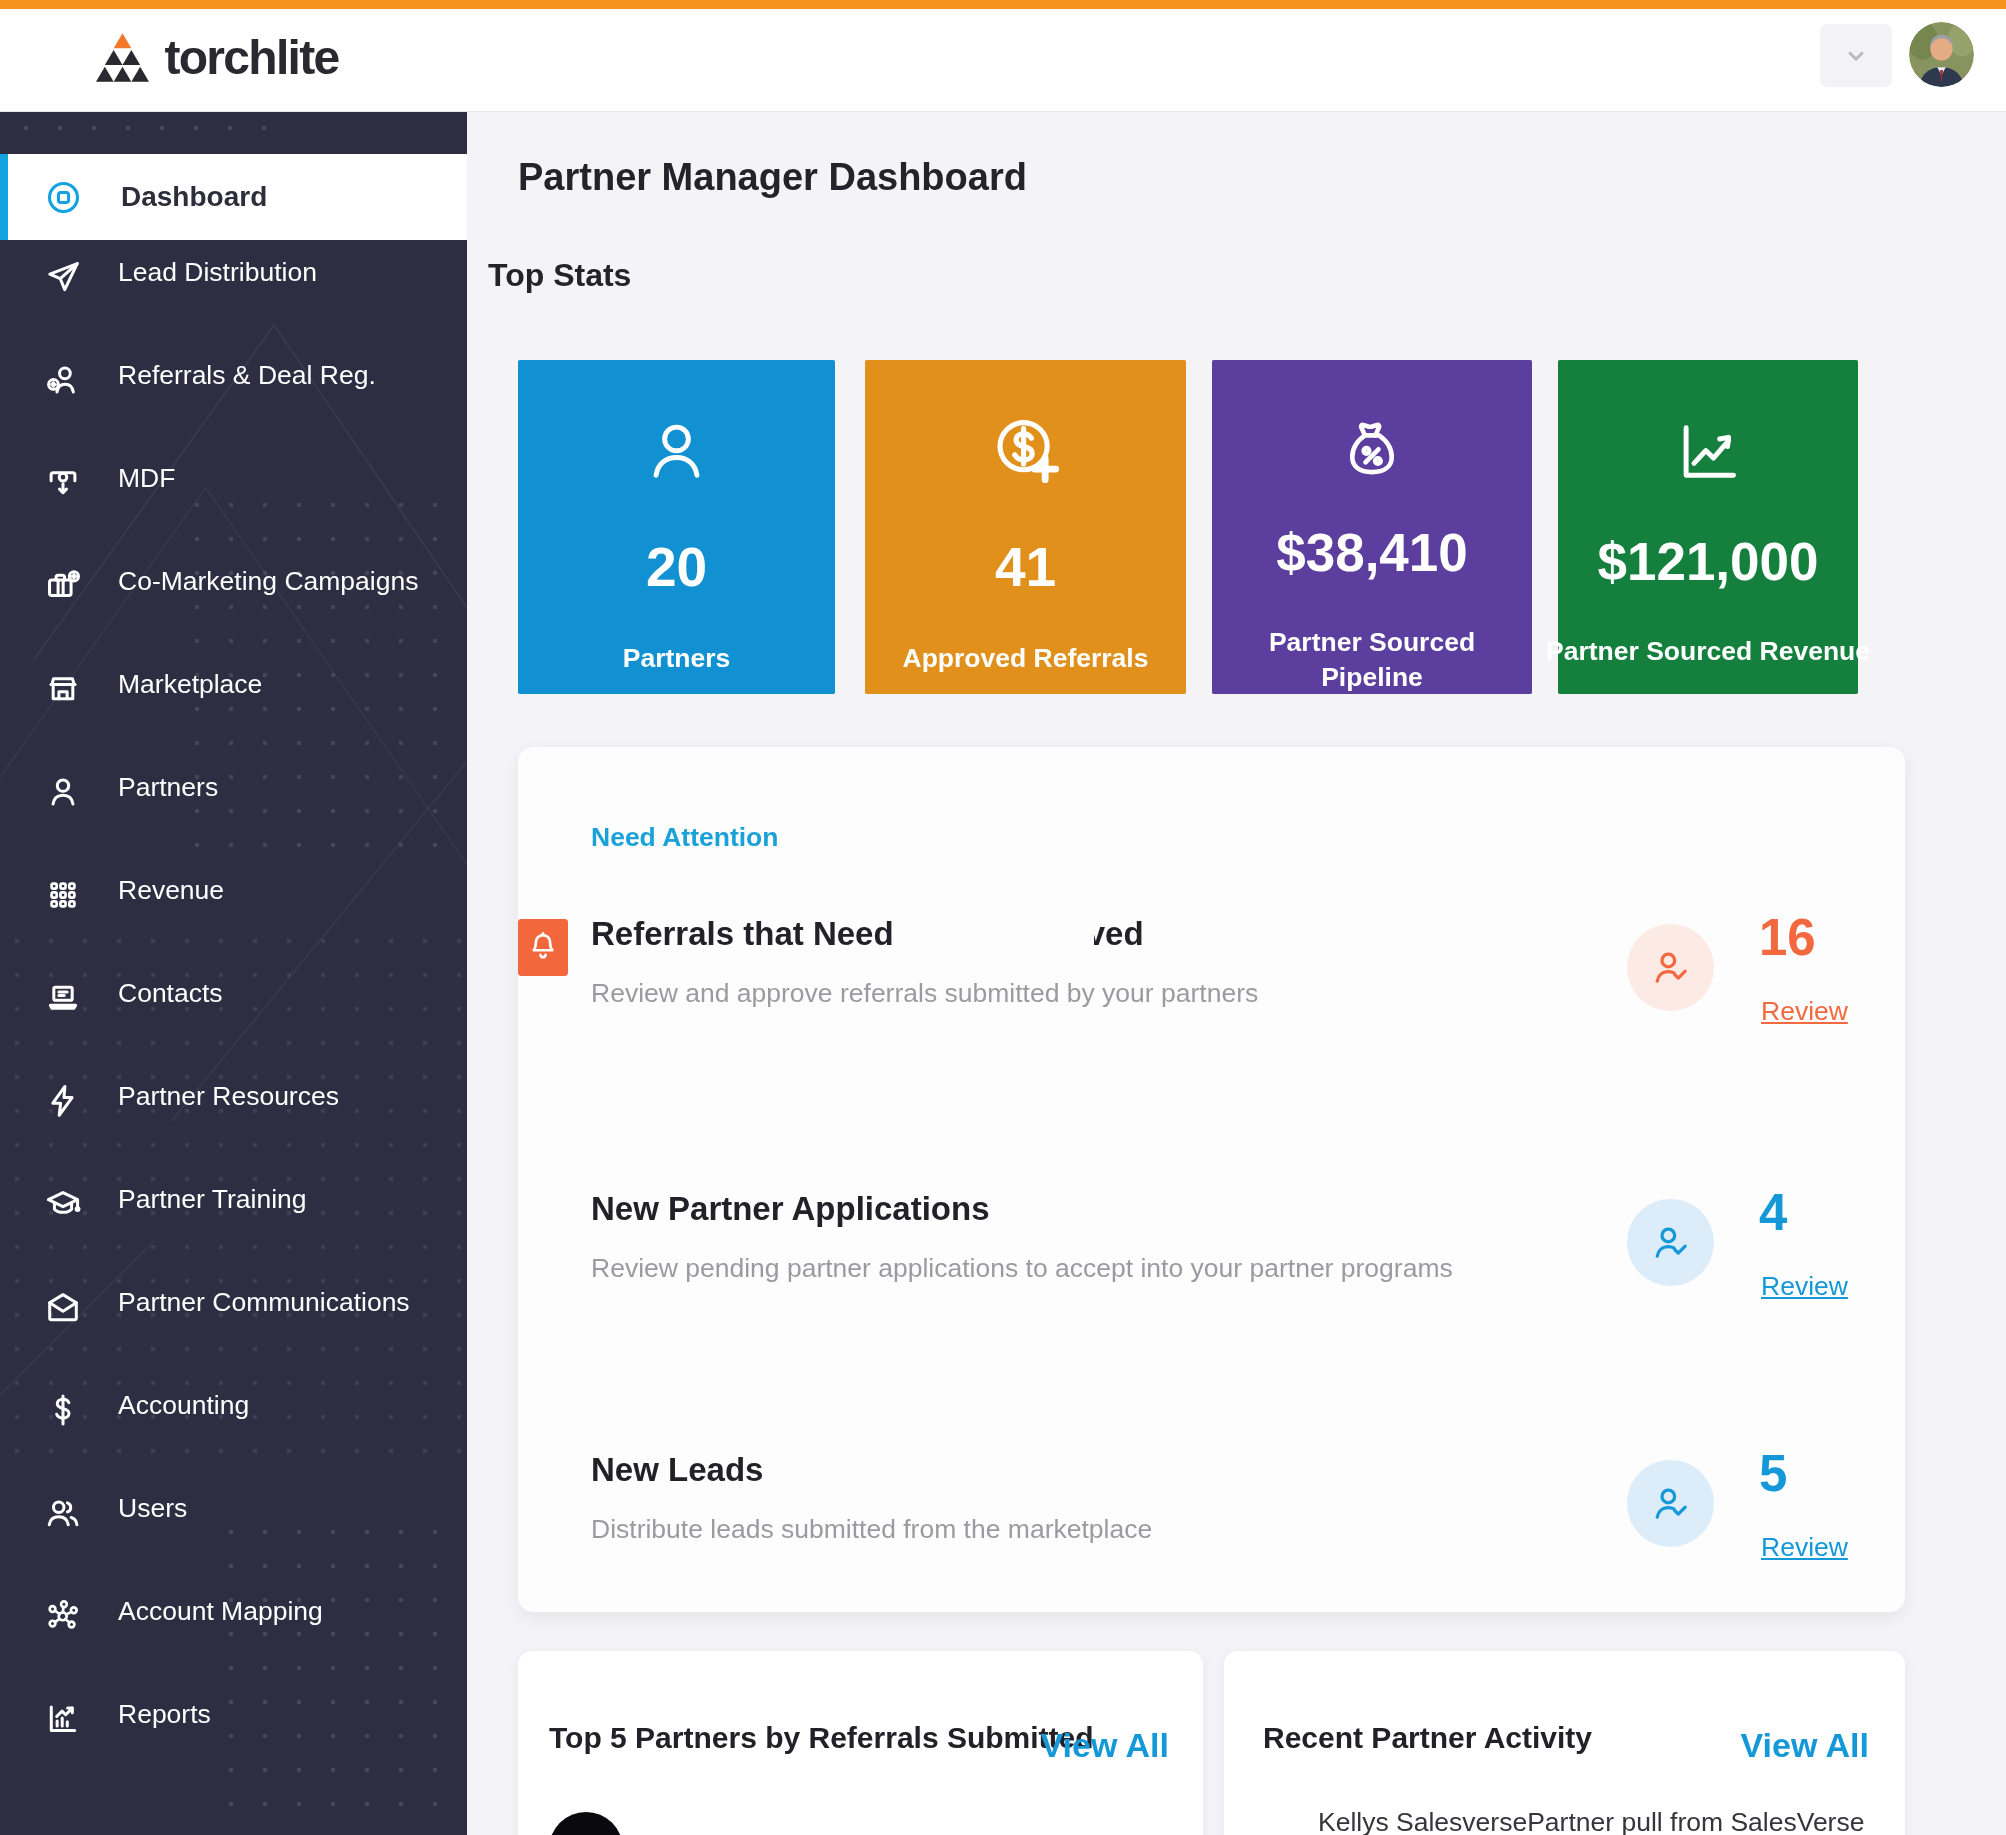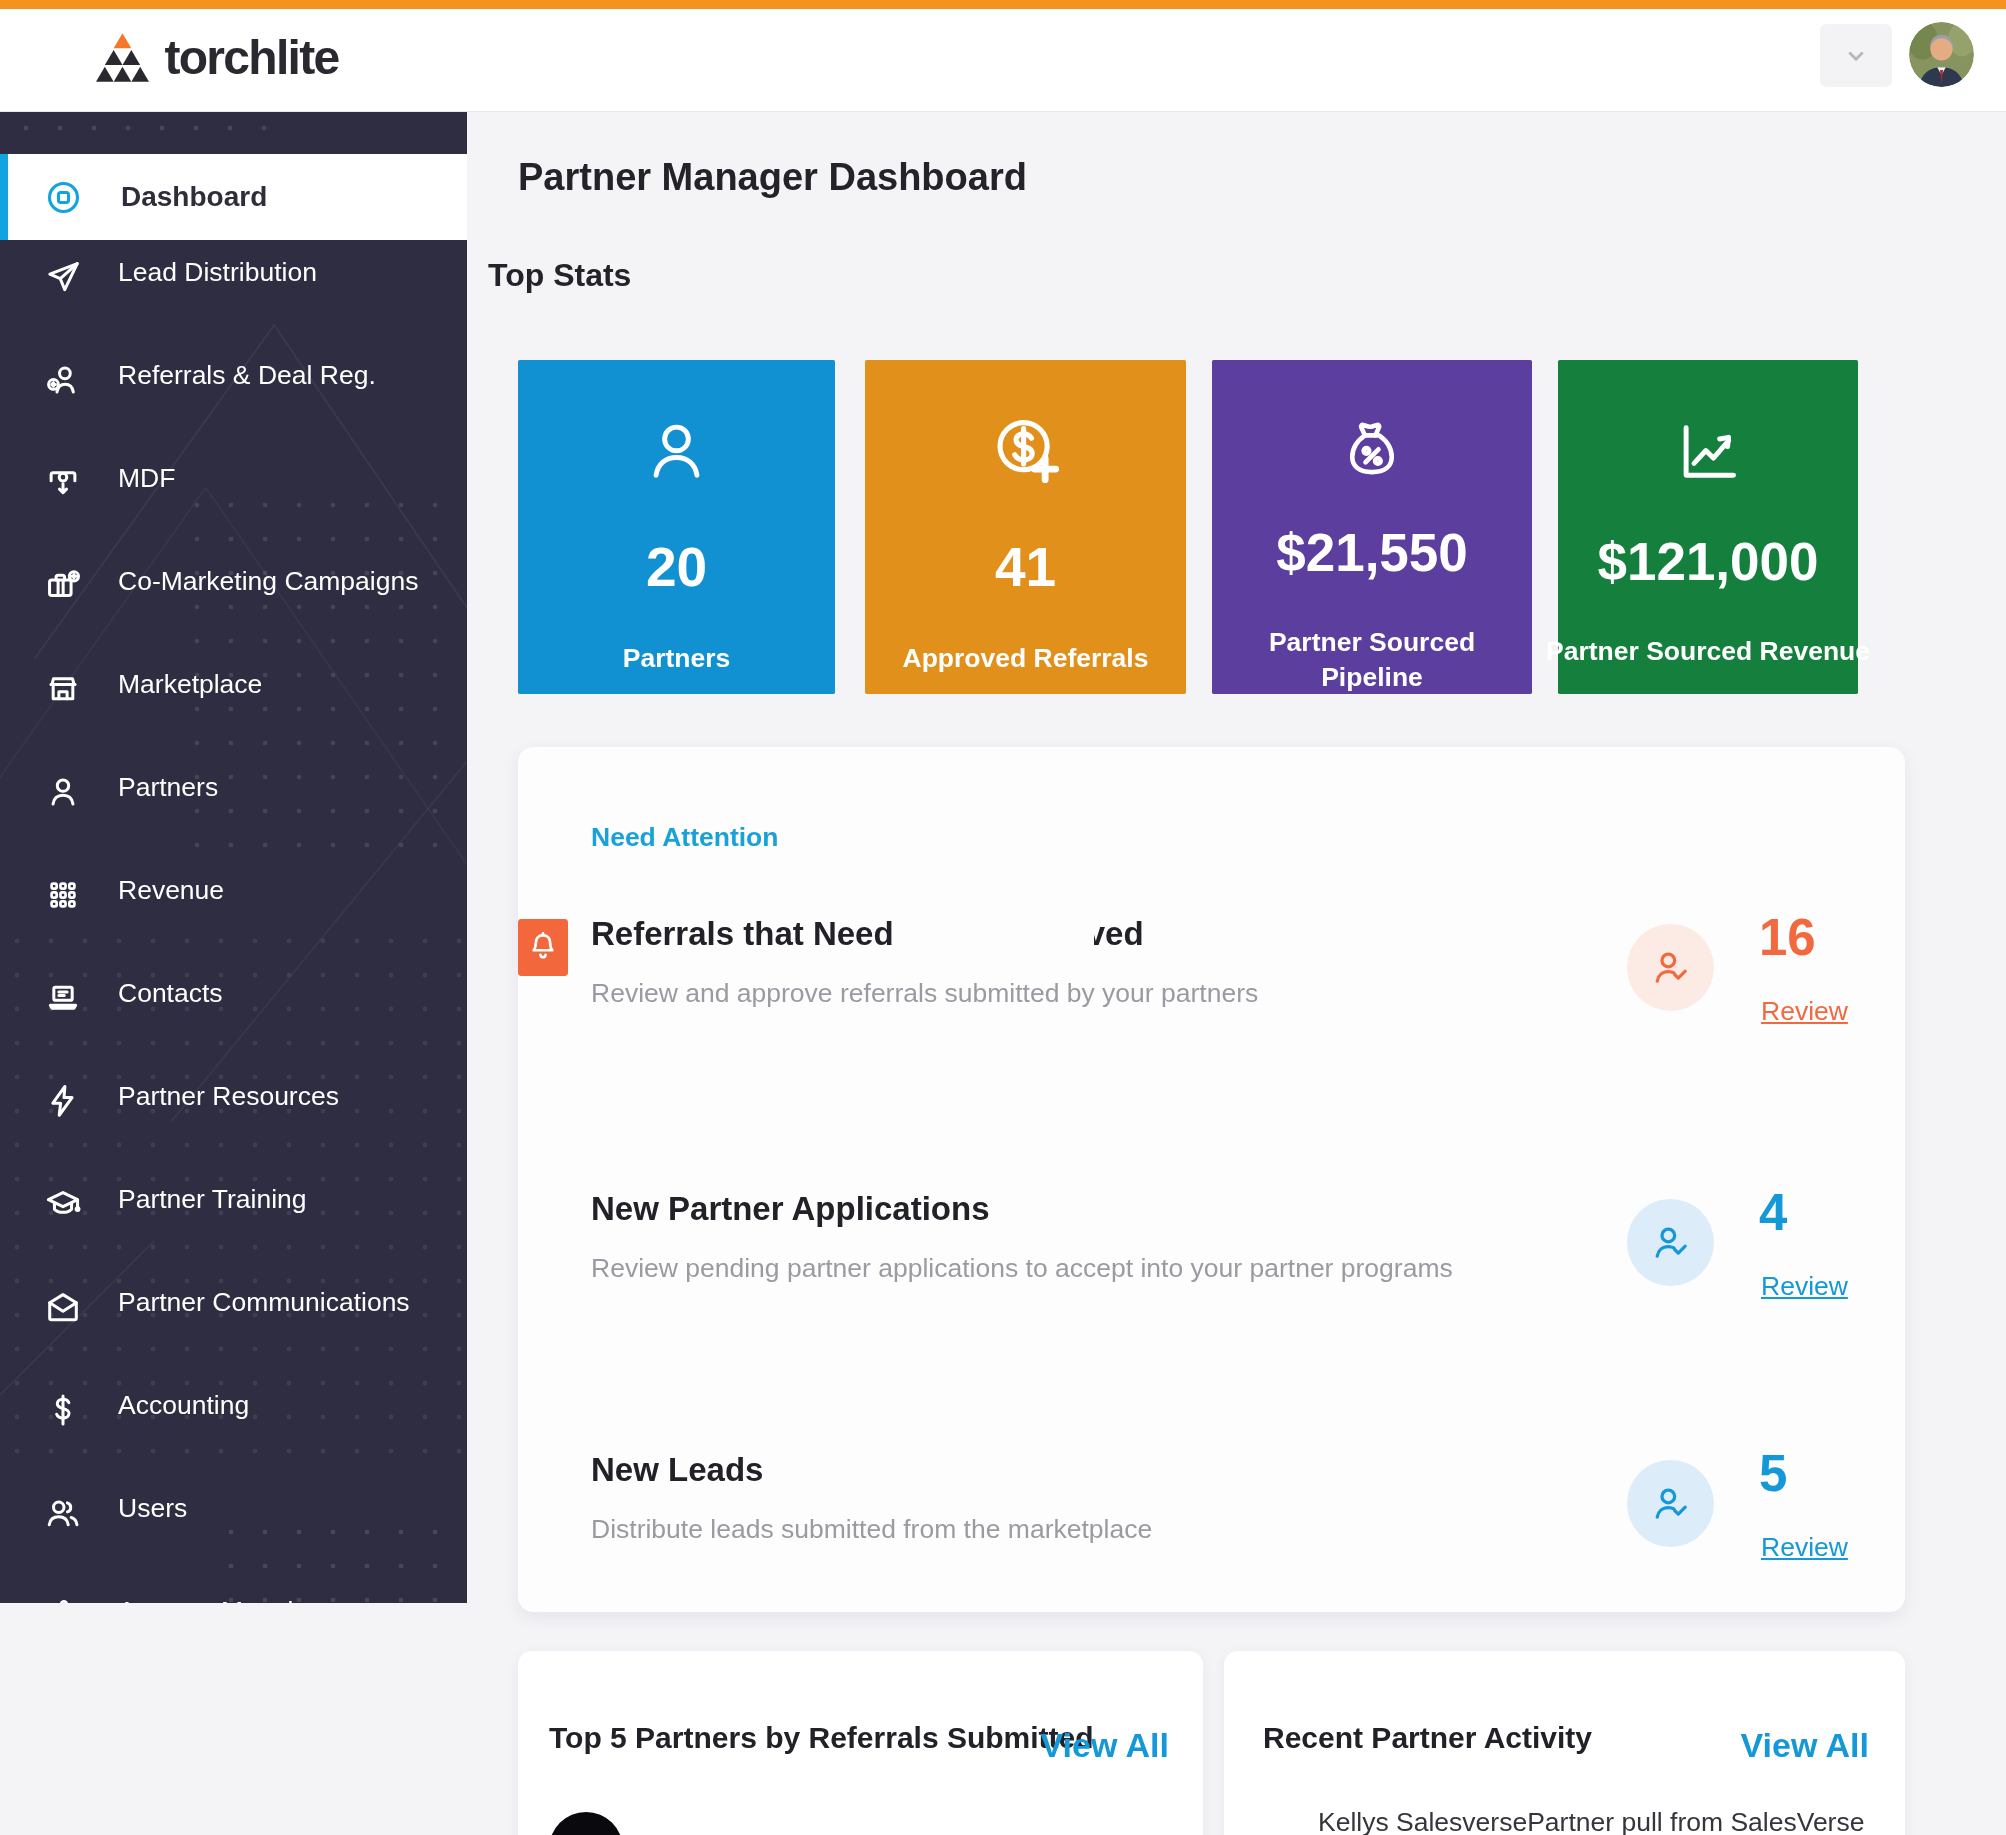--- a/index.html
+++ b/index.html
@@ -10,21 +10,21 @@
   .topstrip{position:absolute;left:0;top:0;width:2007px;height:8.6px;background:#f6921e;z-index:40;}
   .header{position:absolute;left:0;top:0;width:2007px;height:111px;background:#ffffff;
           border-bottom:0.9px solid #eae8ee;z-index:30;}
   .logo{position:absolute;left:96px;top:26px;height:62px;display:flex;align-items:center;gap:15.4px;}
   .brand-text{font-size:48px;font-weight:800;letter-spacing:-1.7px;color:#2a2930;}
   .hdr-chevron-btn{position:absolute;left:1820px;top:24px;width:72px;height:63px;background:#f3f2f4;
           border-radius:6.8px;display:flex;align-items:center;justify-content:center;color:#b7b7be;}
   .hdr-avatar{position:absolute;left:1909px;top:22px;width:65px;height:65px;border-radius:50%;overflow:hidden;}
 
   
-  .sidebar{position:absolute;left:0;top:111px;width:467px;height:1492px;background:#2f2d42;overflow:hidden;z-index:10;}
+  .sidebar{position:absolute;left:0;top:111px;width:467px;height:1724px;background:#2f2d42;overflow:hidden;z-index:10;}
   .sb-dots{position:absolute;background-image:radial-gradient(rgba(255,255,255,.15) 2.1px,transparent 2.6px);
            background-size:34px 34px;pointer-events:none;}
   .sb-d0{left:8.6px;top:0;width:283px;height:60px;opacity:.8;}
   .sb-d1{left:180px;top:377px;width:287px;height:377px;opacity:.75;}
   .sb-d2{left:0;top:813px;width:467px;height:548px;opacity:.55;}
   .sb-d3{left:214px;top:1404px;width:253px;height:320px;opacity:.8;}
   .sb-tri{position:absolute;left:0;top:0;pointer-events:none;}
 
   .nav-active{position:absolute;left:0;top:43px;width:467px;height:86px;background:#ffffff;
               border-left:8.6px solid #12a3e0;display:flex;align-items:center;box-sizing:border-box;}
@@ -341,21 +341,21 @@
     <div class="stat-card stat-c2">
       <span class="stat-ic">
         <svg width="74" height="74" viewBox="0 0 24 24" fill="none" stroke="#fff" stroke-width="1.5" stroke-linecap="round" stroke-linejoin="round">
             <path d="M9.7 7.6h4.6c2.7 1.9 4.1 4.5 4.1 7 0 3-2.2 4.9-6.4 4.9s-6.4-1.9-6.4-4.9c0-2.5 1.4-5.1 4.1-7z"></path>
             <path d="M9.7 7.6L8.5 4.9c-.2-.4.2-.8.6-.7l1.7.5c.4.1.8.1 1.2 0l1.7-.5c.4-.1.8.3.6.7l-1.2 2.7"></path>
             <path d="M9.9 16.3l4.2-4.2"></path>
             <circle cx="10.2" cy="12.6" r=".9"></circle>
             <circle cx="13.9" cy="15.9" r=".9"></circle>
           </svg>
       </span>
-      <div class="stat-value">$21,550</div>
+      <div class="stat-value">$38,410</div>
       <div class="stat-label">Partner Sourced Pipeline</div>
     </div>
     <div class="stat-card stat-c3">
       <span class="stat-ic">
         <svg width="79" height="79" viewBox="0 0 24 24" fill="none" stroke="#fff" stroke-width="1.5" stroke-linecap="round" stroke-linejoin="round">
             <path d="M5.2 4.8v14.4h14.4"></path>
             <path d="M7.6 15.6l3.6-3.9 2.3 2.3 4.6-5.3"></path>
             <path d="M15.4 8.2l2.7-.5-.3 2.8"></path>
           </svg>
       </span>

